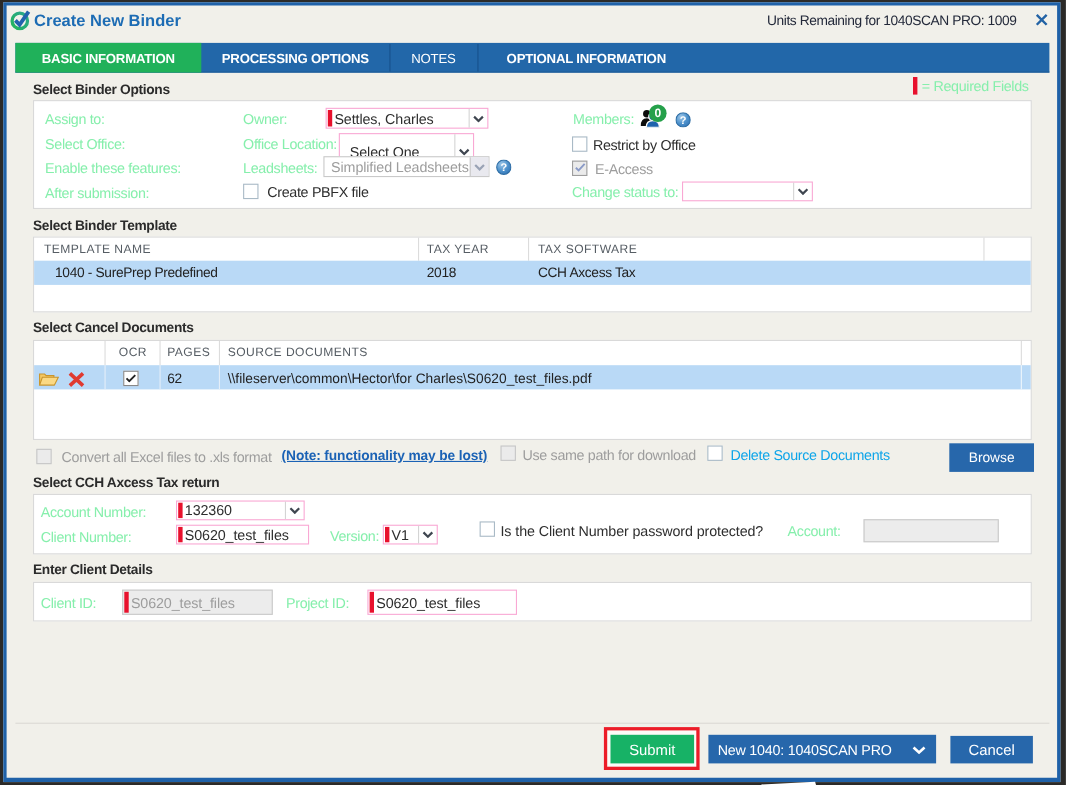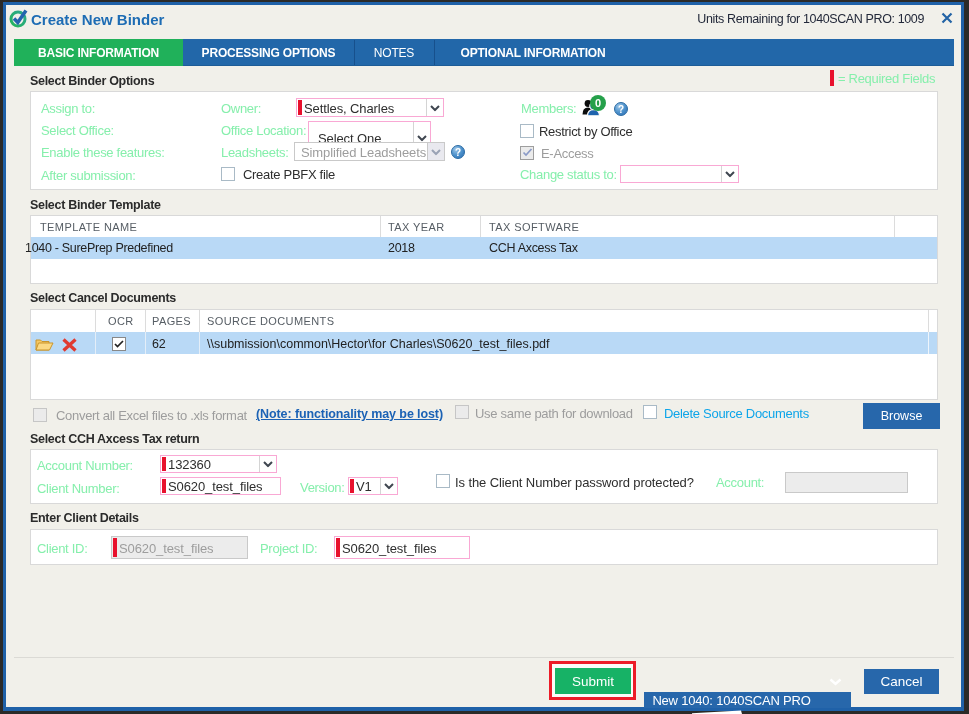--- a/index.html
+++ b/index.html
@@ -145,21 +145,21 @@
 
 <div class="hdg" style="left:30px;top:198px">Select Binder Template</div>
 <div class="panel" style="left:30px;top:215px;width:908px;height:69px"></div>
 <div class="th" style="left:40px;top:221px">TEMPLATE NAME</div>
 <div class="th" style="left:388px;top:221px">TAX YEAR</div>
 <div class="th" style="left:489px;top:221px">TAX SOFTWARE</div>
 <div class="vline" style="left:380px;top:216px;height:21px"></div>
 <div class="vline" style="left:480px;top:216px;height:21px"></div>
 <div class="abs" style="left:31px;top:237px;width:906px;height:22px;background:#b9d9f6"></div>
 <div class="vline" style="left:894px;top:216px;height:21px"></div>
-<div class="td" style="left:25px;top:241px">1040 - SurePrep Predefined</div>
+<div class="td" style="left:50px;top:241px">1040 - SurePrep Predefined</div>
 <div class="td" style="left:388px;top:241px">2018</div>
 <div class="td" style="left:489px;top:241px">CCH Axcess Tax</div>
 
 <div class="hdg" style="left:30px;top:291px">Select Cancel Documents</div>
 <div class="panel" style="left:30px;top:309px;width:908px;height:91px"></div>
 <div class="th" style="left:108px;top:315px">OCR</div>
 <div class="th" style="left:152px;top:315px">PAGES</div>
 <div class="th" style="left:207px;top:315px">SOURCE DOCUMENTS</div>
 <div class="vline" style="left:95px;top:310px;height:22px"></div>
 <div class="vline" style="left:145px;top:310px;height:22px"></div>
@@ -175,21 +175,21 @@
   <path d="M3.5 6 L18 6 L14.5 13 L1 13 Z" fill="#fbd984" stroke="#c9952c" stroke-width="1"></path>
 </svg>
 <svg class="abs" style="left:62px;top:338px" width="15" height="14" viewBox="0 0 15 14">
   <path d="M1.5 1.5 L13.5 12.5 M13.5 1.5 L1.5 12.5" stroke="#e03a30" stroke-width="3.3"></path>
 </svg>
 <div class="cb" style="left:112px;top:337px;border-color:#888"></div>
 <svg class="abs" style="left:114px;top:340px" width="10" height="8" viewBox="0 0 10 8">
     <path d="M1 4 L3.5 6.5 L9 1" fill="none" stroke="#222" stroke-width="1.7"></path>
   </svg>
 <div class="td" style="left:152px;top:337px">62</div>
-<div class="td" style="left:207px;top:337px;font-size:12.5px;letter-spacing:0">\\submission\common\Hector\for Charles\S0620_test_files.pdf</div>
+<div class="td" style="left:207px;top:337px;font-size:12.5px;letter-spacing:0">\\fileserver\common\Hector\for Charles\S0620_test_files.pdf</div>
 
 <div class="cb dis" style="left:33px;top:408px"></div>
 <div class="lbl gray" style="left:56px;top:408px">Convert all Excel files to .xls format</div>
 <div class="abs" style="left:256px;top:407px;font-size:12.5px;letter-spacing:-0.3px;font-weight:bold;color:#1b62b5;text-decoration:underline;white-space:nowrap;letter-spacing:-0.1px">(Note: functionality may be lost)</div>
 <div class="cb dis" style="left:455px;top:405px"></div>
 <div class="lbl gray" style="left:475px;top:406px">Use same path for download</div>
 <div class="cb" style="left:643px;top:405px"></div>
 <div class="lbl" style="left:664px;top:406px;color:#0ea5e9">Delete Source Documents</div>
 <div class="btn" style="left:863px;top:403px;width:77px;height:26px;font-weight:normal;font-size:12.5px">Browse</div>
 
@@ -234,21 +234,21 @@
 </div>
 <div class="lbl" style="left:260px;top:541px">Project ID:</div>
 <div class="combo" style="left:334px;top:536px;width:136px;height:23px">
   <div class="req"></div>
   <div class="txt">S0620_test_files</div>
 </div>
 
 <div class="abs" style="left:14px;top:657px;width:940px;height:1px;background:#dbdad5"></div>
 <div class="abs" style="left:549px;top:661px;width:87px;height:39px;border:3px solid #ec1c28;background:#fbfbf8"></div>
 <div class="btn" style="left:555px;top:668px;width:76px;height:26px;background:#17b266;font-size:13.5px;font-weight:normal">Submit</div>
-<div class="btn" style="left:644px;top:692px;width:207px;height:16px;font-size:13px">
+<div class="btn" style="left:644px;top:668px;width:207px;height:26px;font-size:13px">
   <span style="margin-right:32px;font-size:13px;font-weight:normal;letter-spacing:-0.2px">New 1040: 1040SCAN PRO</span>
 </div>
 <svg class="abs" style="left:829px;top:678px" width="13" height="8" viewBox="0 0 13 8">
     <path d="M1.5 1.5 L6.5 6 L11.5 1.5" fill="none" stroke="#fff" stroke-width="2.4"></path>
   </svg>
 <div class="btn" style="left:864px;top:669px;width:75px;height:25px;font-size:13.5px;font-weight:normal">Cancel</div>
 
 <svg class="abs" style="left:692px;top:710px" width="52" height="4" viewBox="0 0 52 4">
   <path d="M0 3.2 L49 0.6 L50 4 L0 4 Z" fill="#fff"></path>
 </svg>

